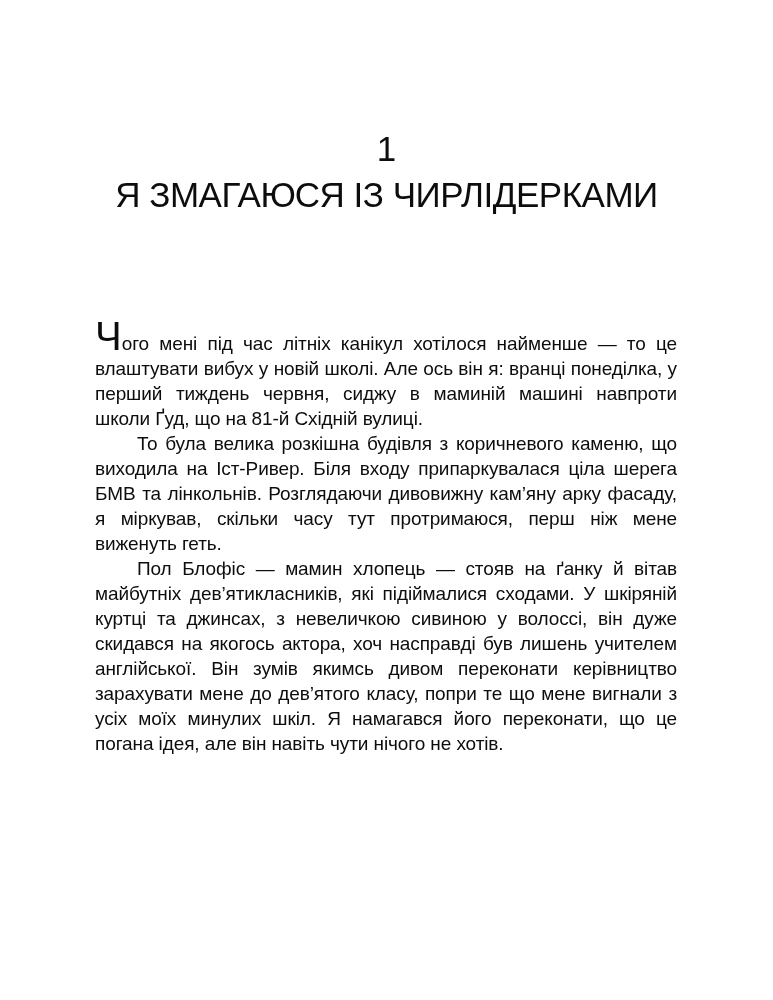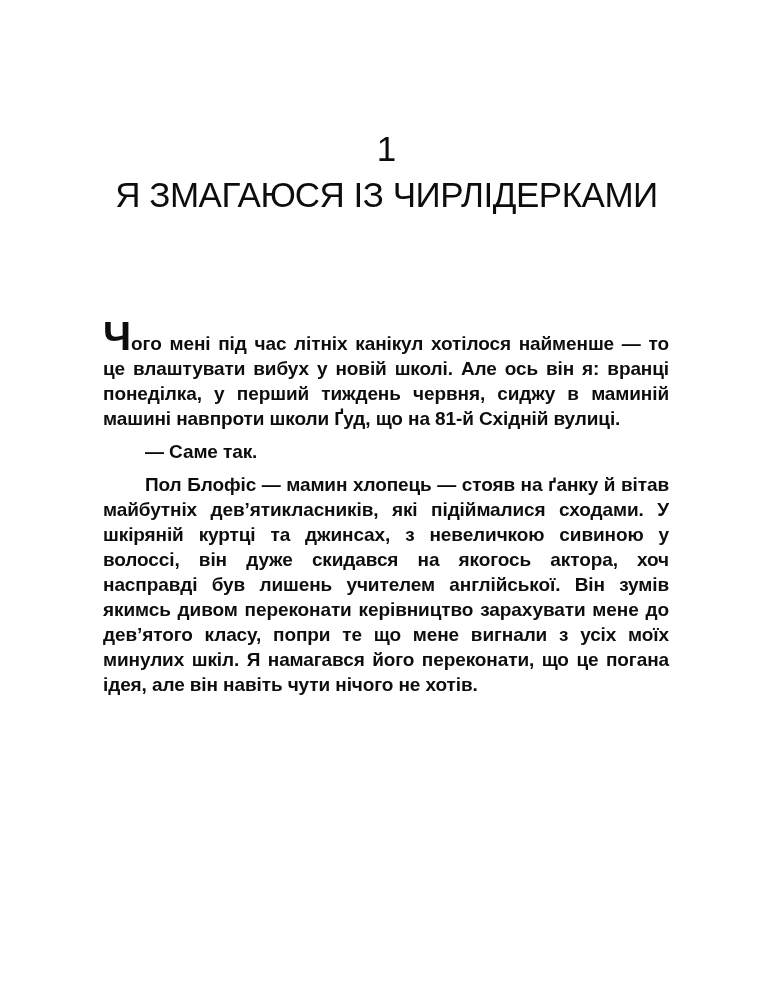--- a/index.html
+++ b/index.html
@@ -35,24 +35,23 @@
     white-space: nowrap;
   }
   .body-text {
     margin: 119px 96px 0 95px;
     font-size: 19px;
     line-height: 25px;
     text-align: justify;
     letter-spacing: -0.1px;
   }
   .body-text p {
-    margin: 8px;
+    margin: 0;
     padding: 0;
     text-indent: 42px;
-    font-weight: bold;
   }
   .body-text p.first {
     text-indent: 0;
   }
   .initial-cap {
     font-size: 40px;
     line-height: 0;
     letter-spacing: 0;
   }
 </style>
@@ -62,24 +61,24 @@
 <div class="page">
 
   <div class="chapter-number">1</div>
 
   <div class="chapter-title">Я ЗМАГАЮСЯ ІЗ ЧИРЛІДЕРКАМИ</div>
 
   <div class="body-text">
 
     <p class="first"><span class="initial-cap">Ч</span><span>ого мені під час літніх канікул хотілося найменше — то це влаштувати вибух у новій школі. Але ось він я: вранці понеділка, у перший тиждень червня, сиджу в маминій машині навпроти школи Ґуд, що на 81-й Східній вулиці.</span></p>
 
+    <p>То була велика розкішна будівля з коричневого каменю, що виходила на Іст-Ривер. Біля входу припаркувалася ціла шерега БМВ та лінкольнів. Розглядаючи дивовижну кам’яну арку фасаду, я міркував, скільки часу тут протримаюся, перш ніж мене виженуть геть.</p>
 
 
 
-    <p>— Саме так.</p>
 
     <p>Пол Блофіс — мамин хлопець — стояв на ґанку й вітав майбутніх дев’ятикласників, які підіймалися сходами. У шкіряній куртці та джинсах, з невеличкою сивиною у волоссі, він дуже скидався на якогось актора, хоч насправді був лишень учителем англійської. Він зумів якимсь дивом переконати керівництво зарахувати мене до дев’ятого класу, попри те що мене вигнали з усіх моїх минулих шкіл. Я намагався його переконати, що це погана ідея, але він навіть чути нічого не хотів.</p>
 
 
 
   </div>
 
 </div>
 
 </body></html>

